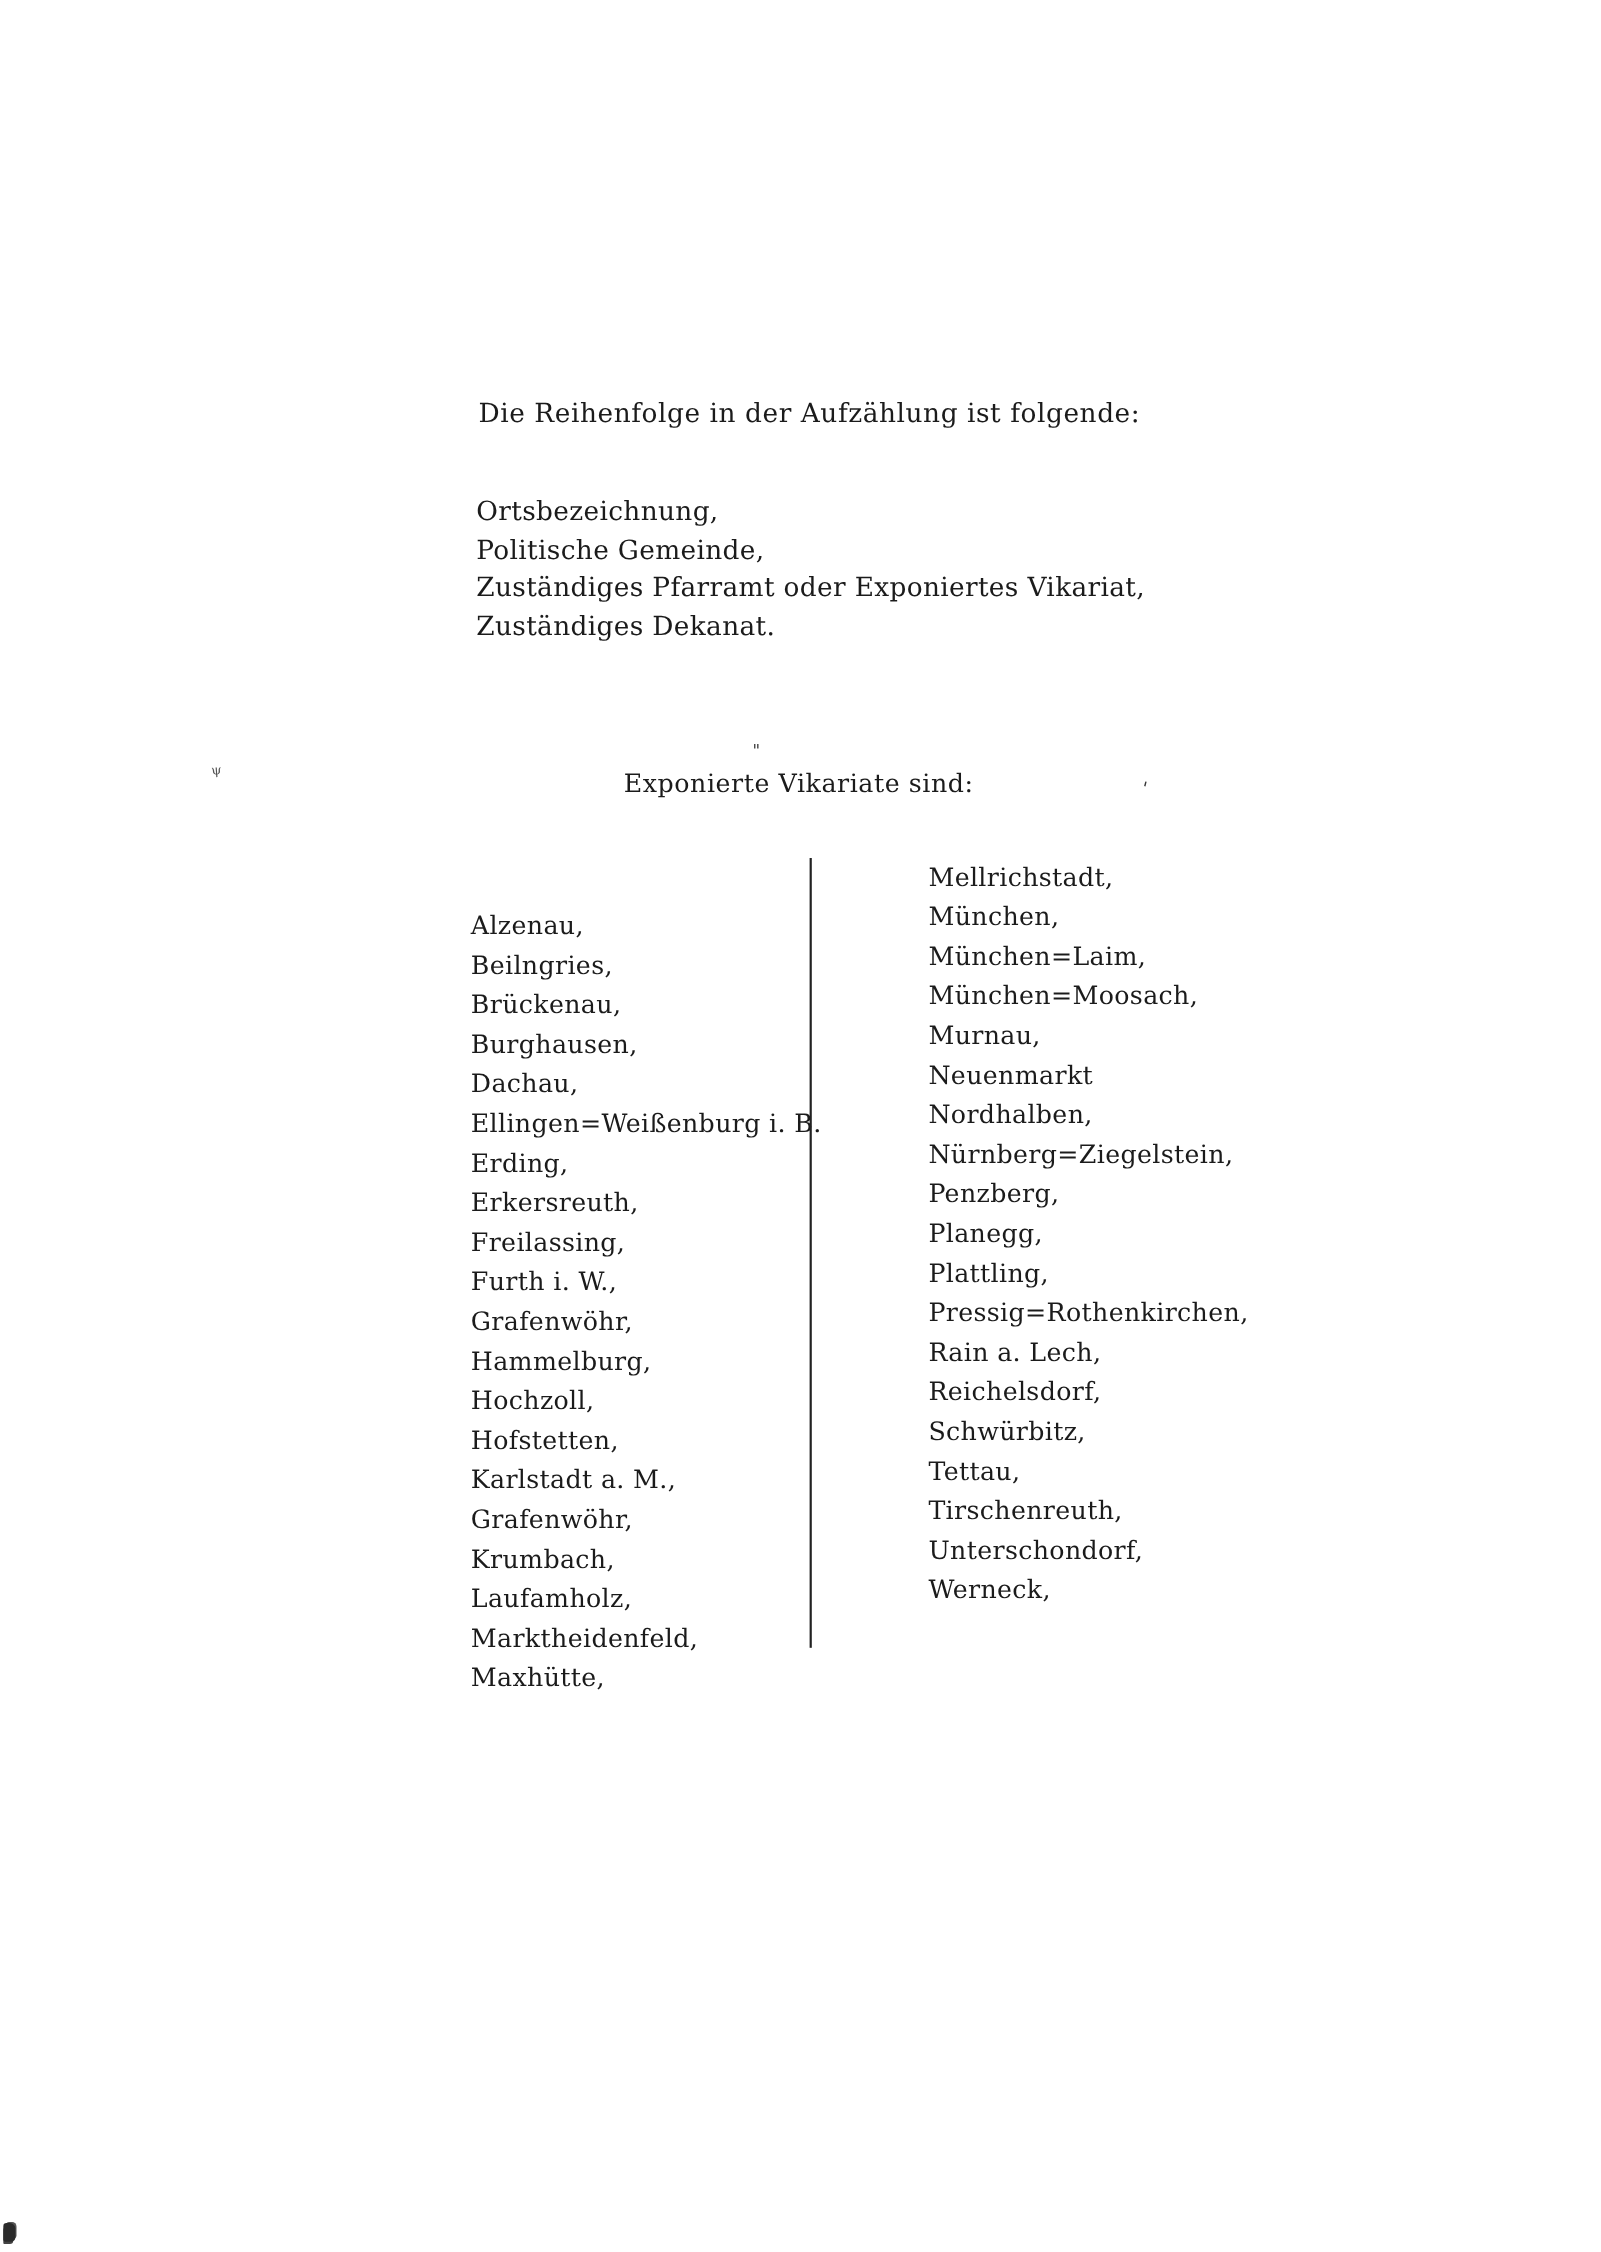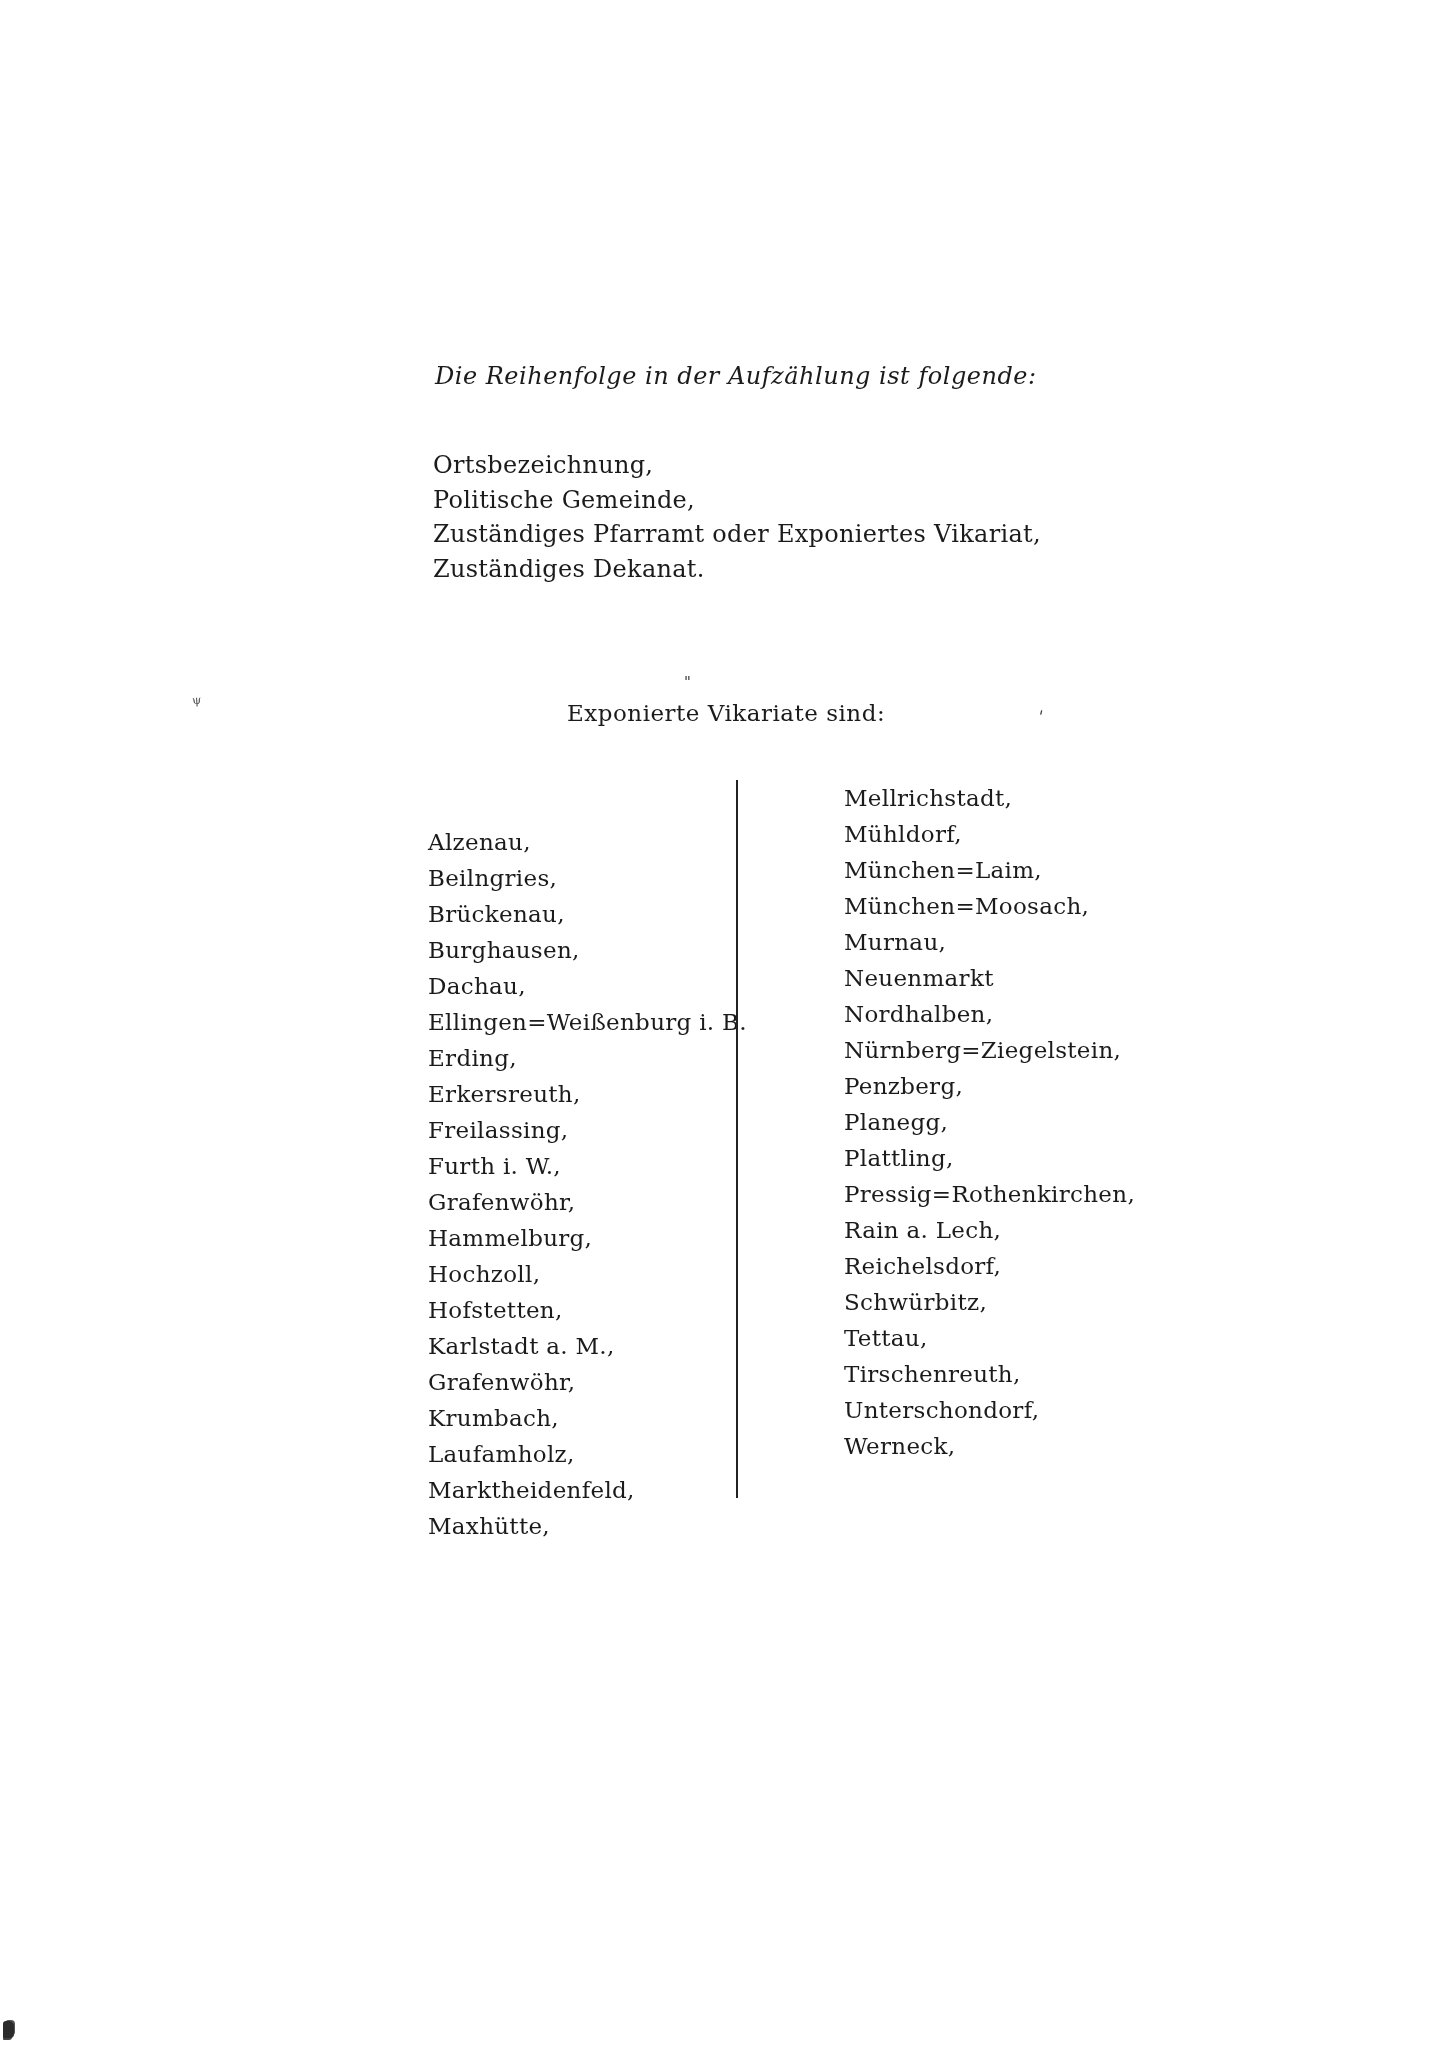--- a/index.html
+++ b/index.html
@@ -16,21 +16,20 @@
     font-family: "DejaVu Serif", "Liberation Serif", serif;
     color: #1b1b1b;
   }
   .intro-heading {
     position: absolute;
     left: 435px;
     top: 362px;
     font-size: 24px;
     letter-spacing: 0.5px;
     white-space: nowrap;
-    font-style: italic;
   }
   .order-list {
     position: absolute;
     left: 433px;
     top: 448px;
   }
   .order-list .order-item {
     font-size: 24px;
     line-height: 34.5px;
     letter-spacing: 0.3px;
@@ -156,21 +155,21 @@
         <div class="vicariate-item">Hofstetten,</div>
         <div class="vicariate-item">Karlstadt a. M.,</div>
         <div class="vicariate-item">Grafenwöhr,</div>
         <div class="vicariate-item">Krumbach,</div>
         <div class="vicariate-item">Laufamholz,</div>
         <div class="vicariate-item">Marktheidenfeld,</div>
         <div class="vicariate-item">Maxhütte,</div>
       </div>
     <div class="col-right">
         <div class="vicariate-item">Mellrichstadt,</div>
-        <div class="vicariate-item">Mühldorf,</div>
+        <div class="vicariate-item">München,</div>
         <div class="vicariate-item">München=Laim,</div>
         <div class="vicariate-item">München=Moosach,</div>
         <div class="vicariate-item">Murnau,</div>
         <div class="vicariate-item">Neuenmarkt</div>
         <div class="vicariate-item">Nordhalben,</div>
         <div class="vicariate-item">Nürnberg=Ziegelstein,</div>
         <div class="vicariate-item">Penzberg,</div>
         <div class="vicariate-item">Planegg,</div>
         <div class="vicariate-item">Plattling,</div>
         <div class="vicariate-item">Pressig=Rothenkirchen,</div>

